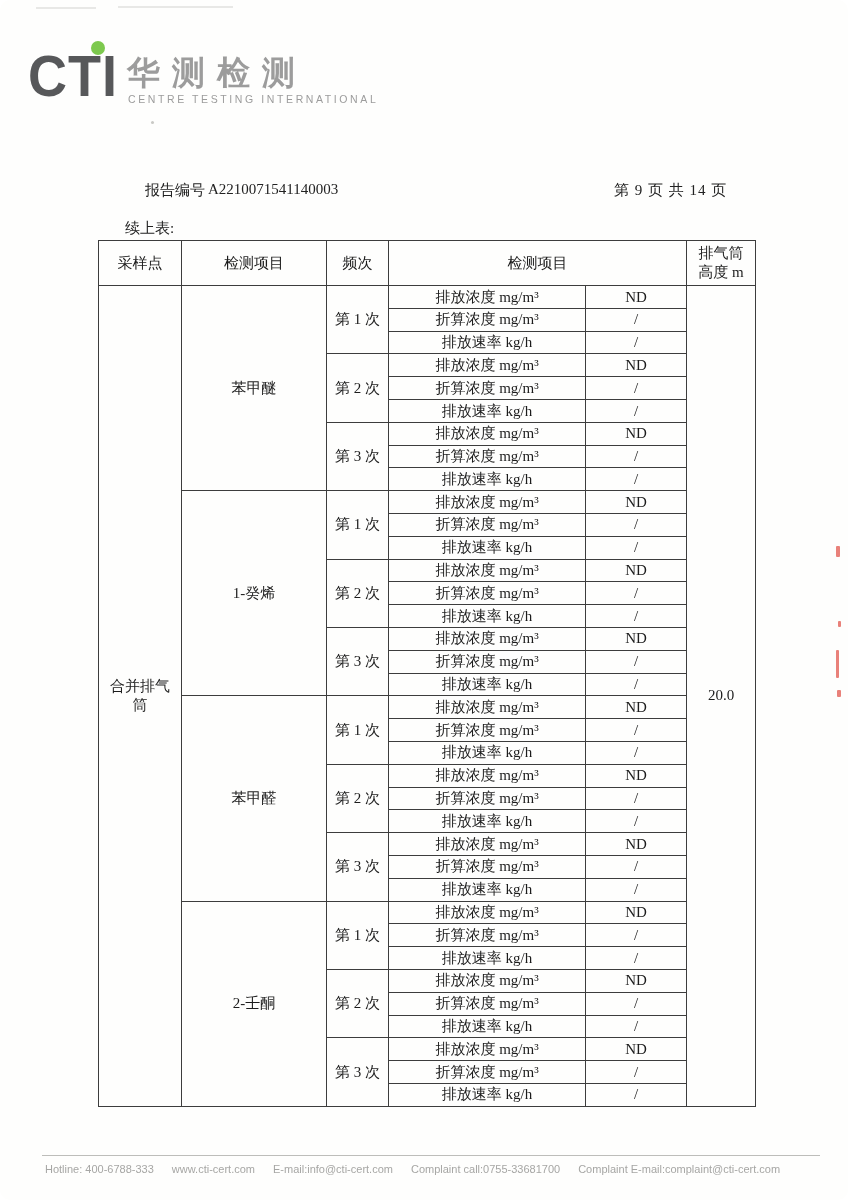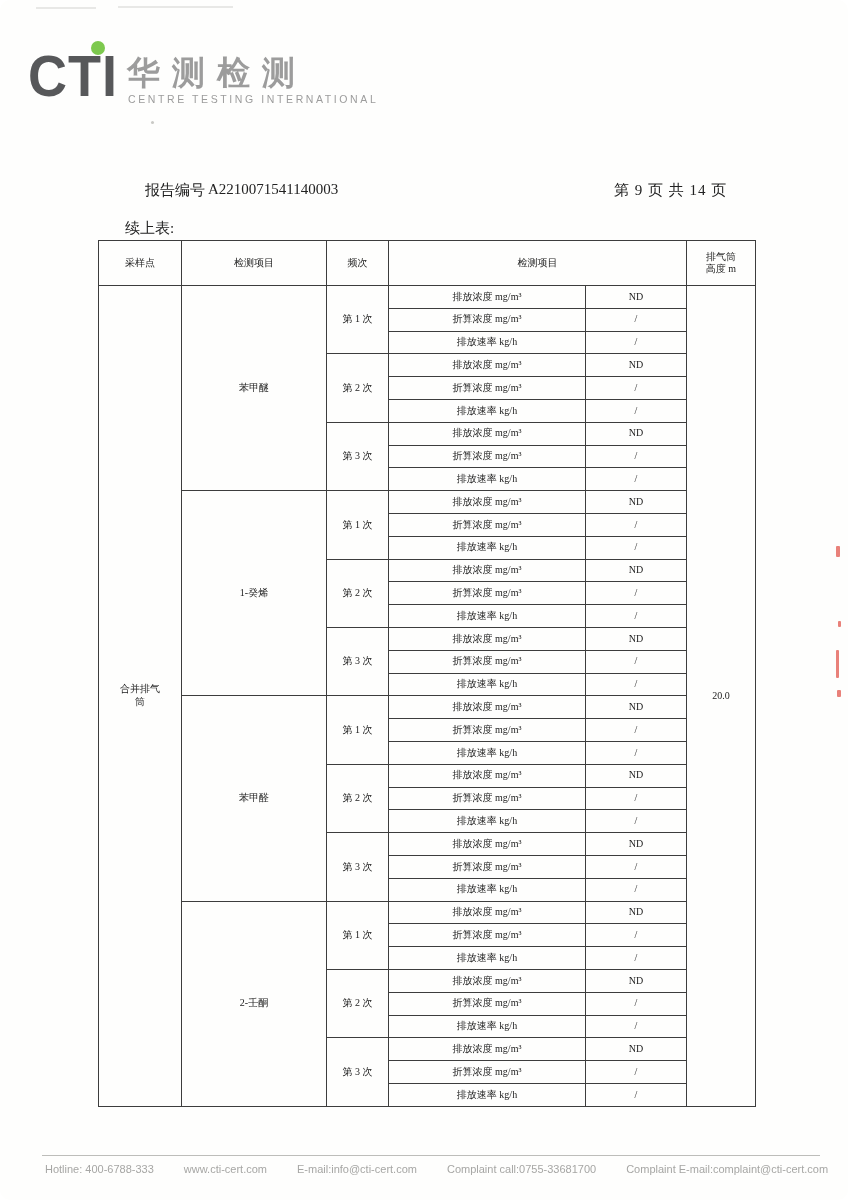--- a/index.html
+++ b/index.html
@@ -50,42 +50,42 @@
   .report-label { position:absolute; left:120px;margin-left:25px; }
   .report-no   { position:absolute; left:208px; }
   .page-info   { position:absolute; left:614px; letter-spacing:1px; }
   .cont-note   { position:absolute; left:125px; top:219px; font-size:15px; }
 
   
   table.results {
     position:absolute; left:98px; top:240px;
     border-collapse:collapse; table-layout:fixed;
     width:657px;
-    font-size:10px; color:#1c1c1c;
+    font-size:15px; color:#1c1c1c;
   }
   table.results th, table.results td {
     border:1px solid #3d3d3d;
     text-align:center; vertical-align:middle;
     padding:0 2px;
     font-weight:normal;
     line-height:1.25;
   }
   table.results { border:1.5px solid #333; }
   table.results thead th { height:45px; }
   table.results tbody td { height:22.8px; }
   .pre-wrap { white-space:pre-line; }
 
   
   .footer-rule {
     position:absolute; left:42px; top:1155px;
     width:778px; height:1px; background:#bdbdba;
   }
   .footer {
     position:absolute; left:45px; top:1163px; width:780px;
-    display:flex; gap:30px; white-space:nowrap;
+    display:flex; gap:18px; white-space:nowrap;
     font-family:"Liberation Sans","DejaVu Sans",sans-serif;
     font-size:11px; color:#a6a6a4;align-items:center;
   }
 
   
   .red-mark { position:absolute; background:#e2574d; opacity:.75; border-radius:1px; }
 </style>
 </head>
 <body>
 

